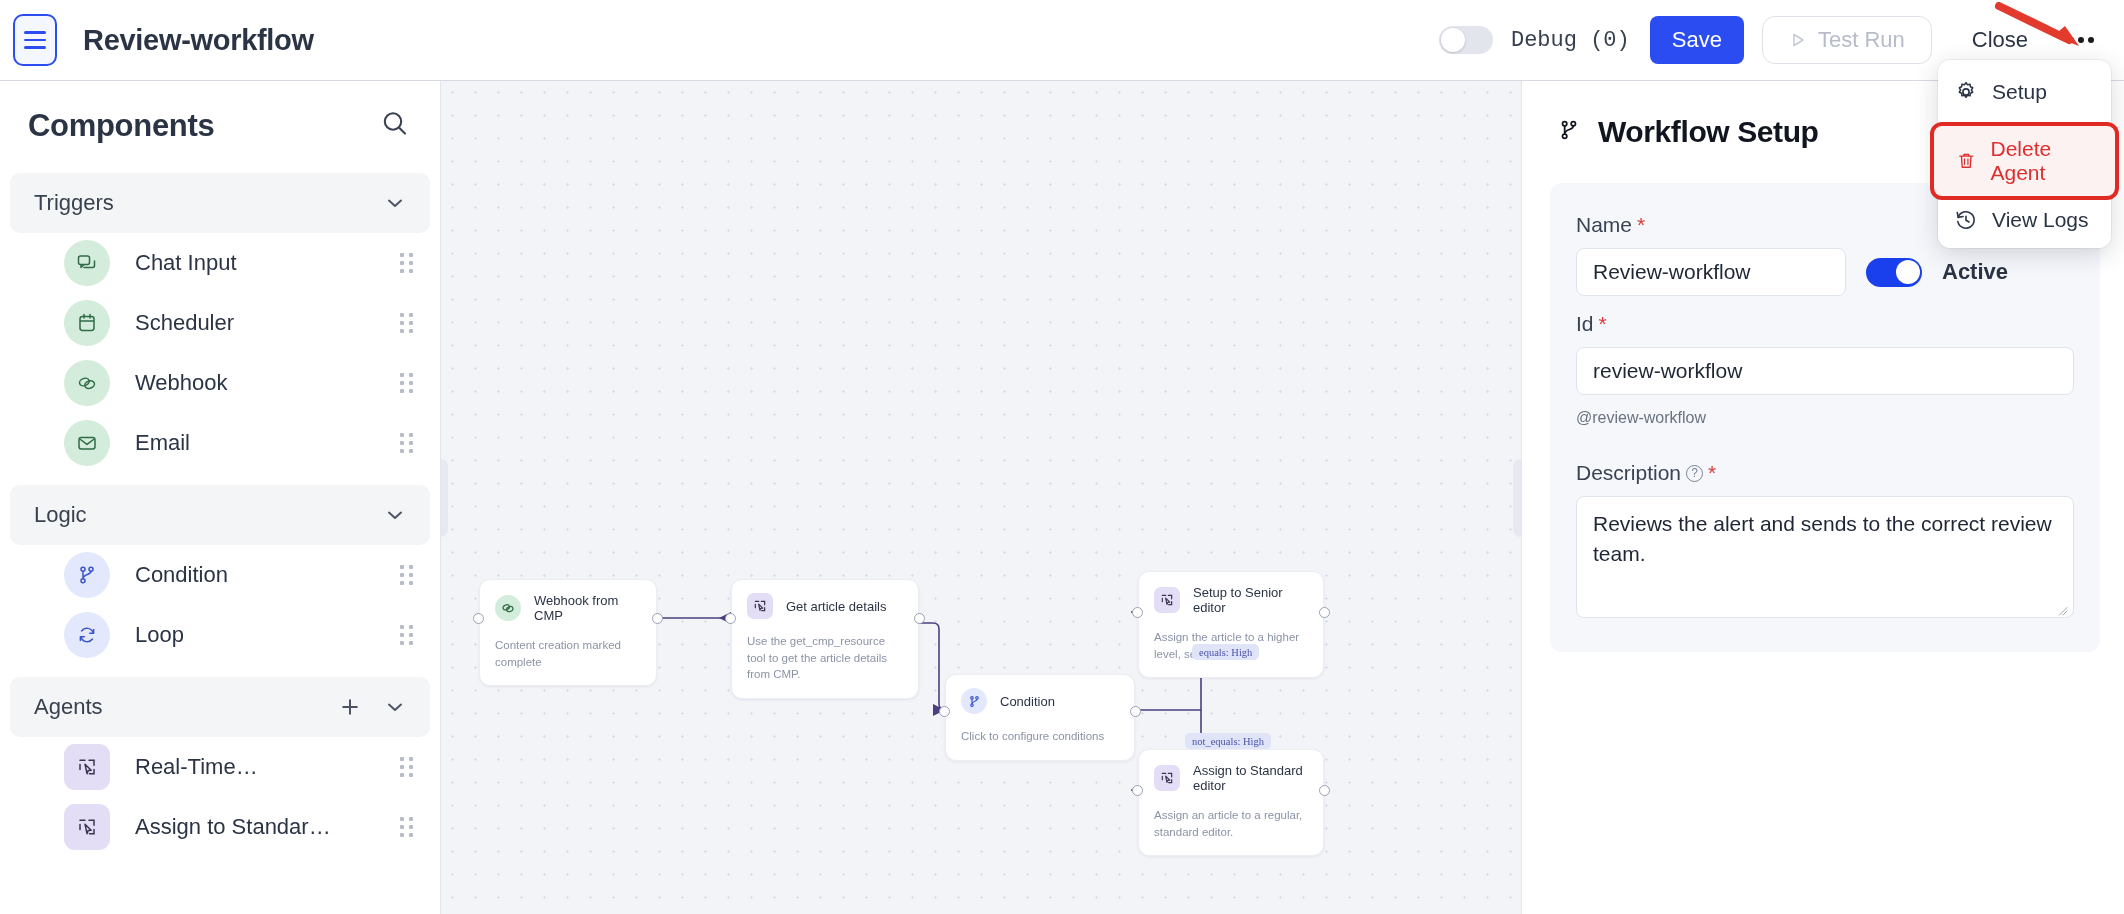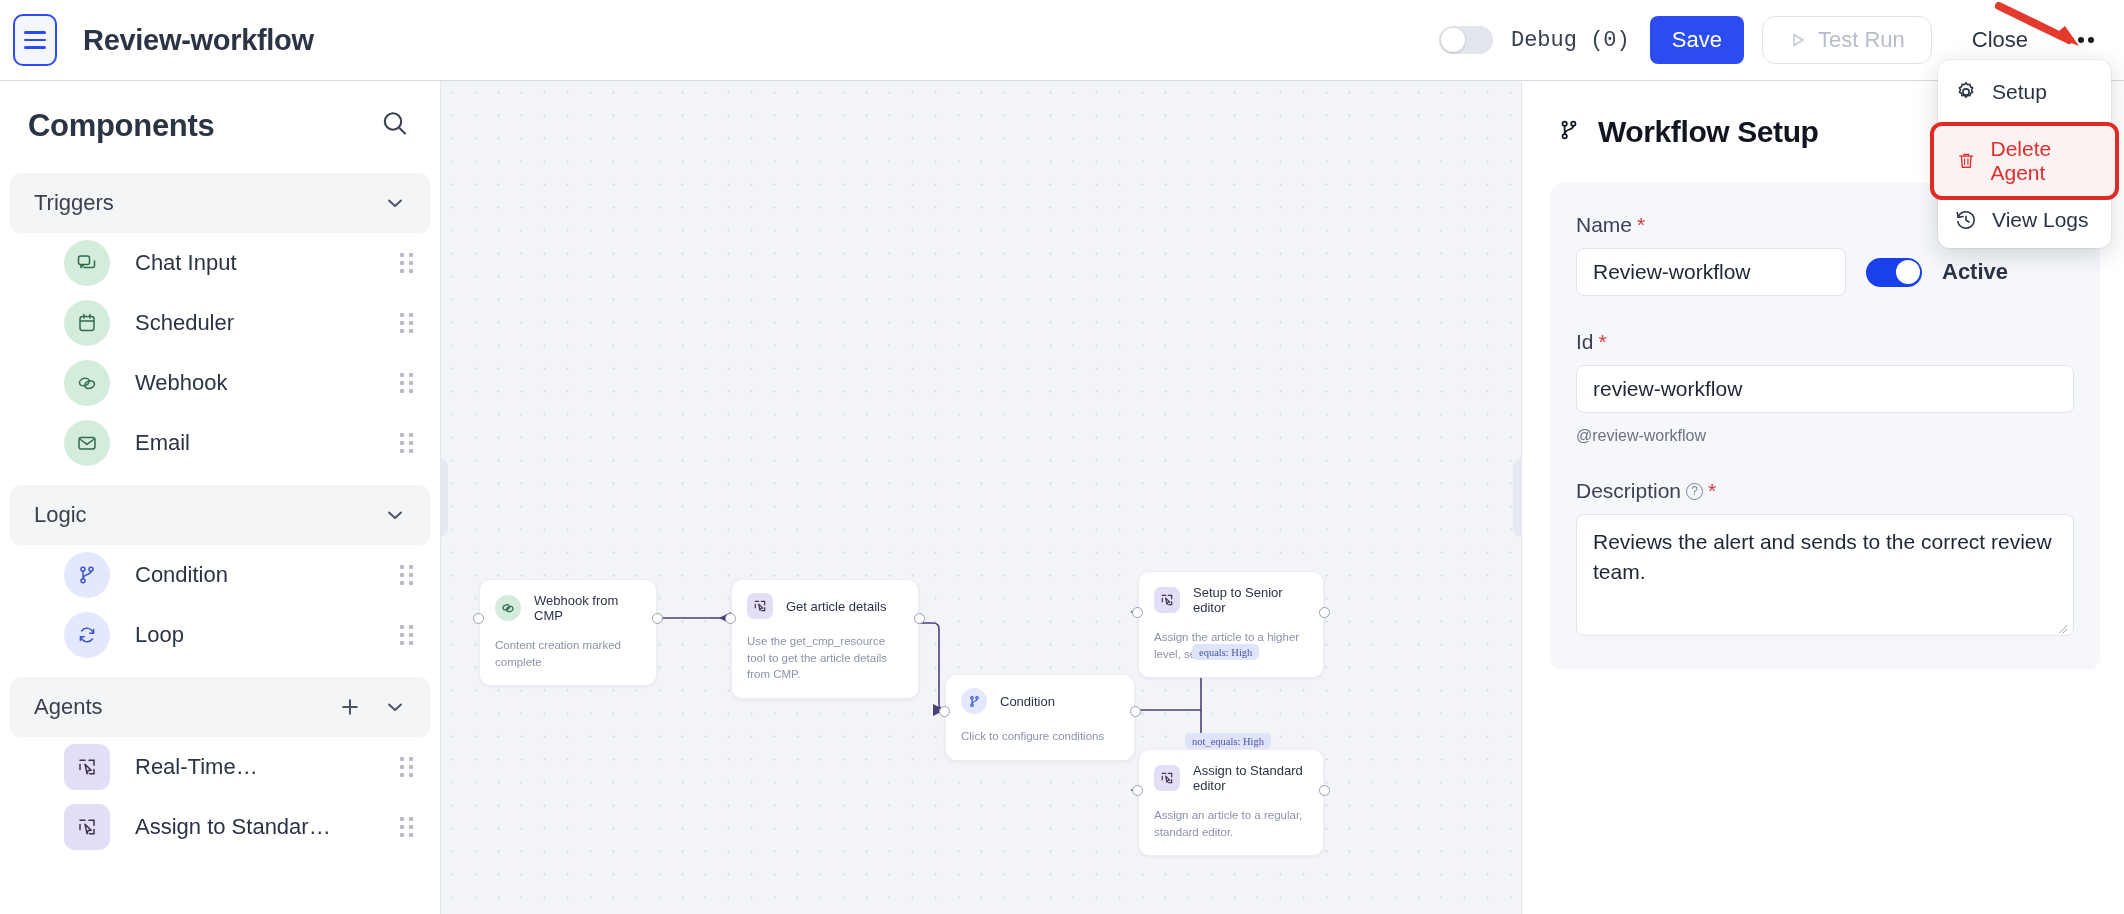--- a/index.html
+++ b/index.html
@@ -665,21 +665,21 @@
       <span class="req">*</span>
     </div>
     <div class="row-name">
       <input class="text-input name-input" type="text" value="Review-workflow" style="">
       <div class="switch-on">
         <div class="knob"></div>
       </div>
       <span class="active-label">Active</span>
     </div>
 
-    <div class="field-label" style="margin-top:34px;">
+    <div class="field-label" style="margin-top:16px;">
       <span>Id</span>
       <span class="req">*</span>
     </div>
     <input class="text-input" type="text" value="review-workflow" style="">
     <div class="hint">@review-workflow</div>
 
     <div class="field-label" style="margin-top:34px;">
       <span>Description</span>
       <span class="helpcircle">?</span>
       <span class="req">*</span>

